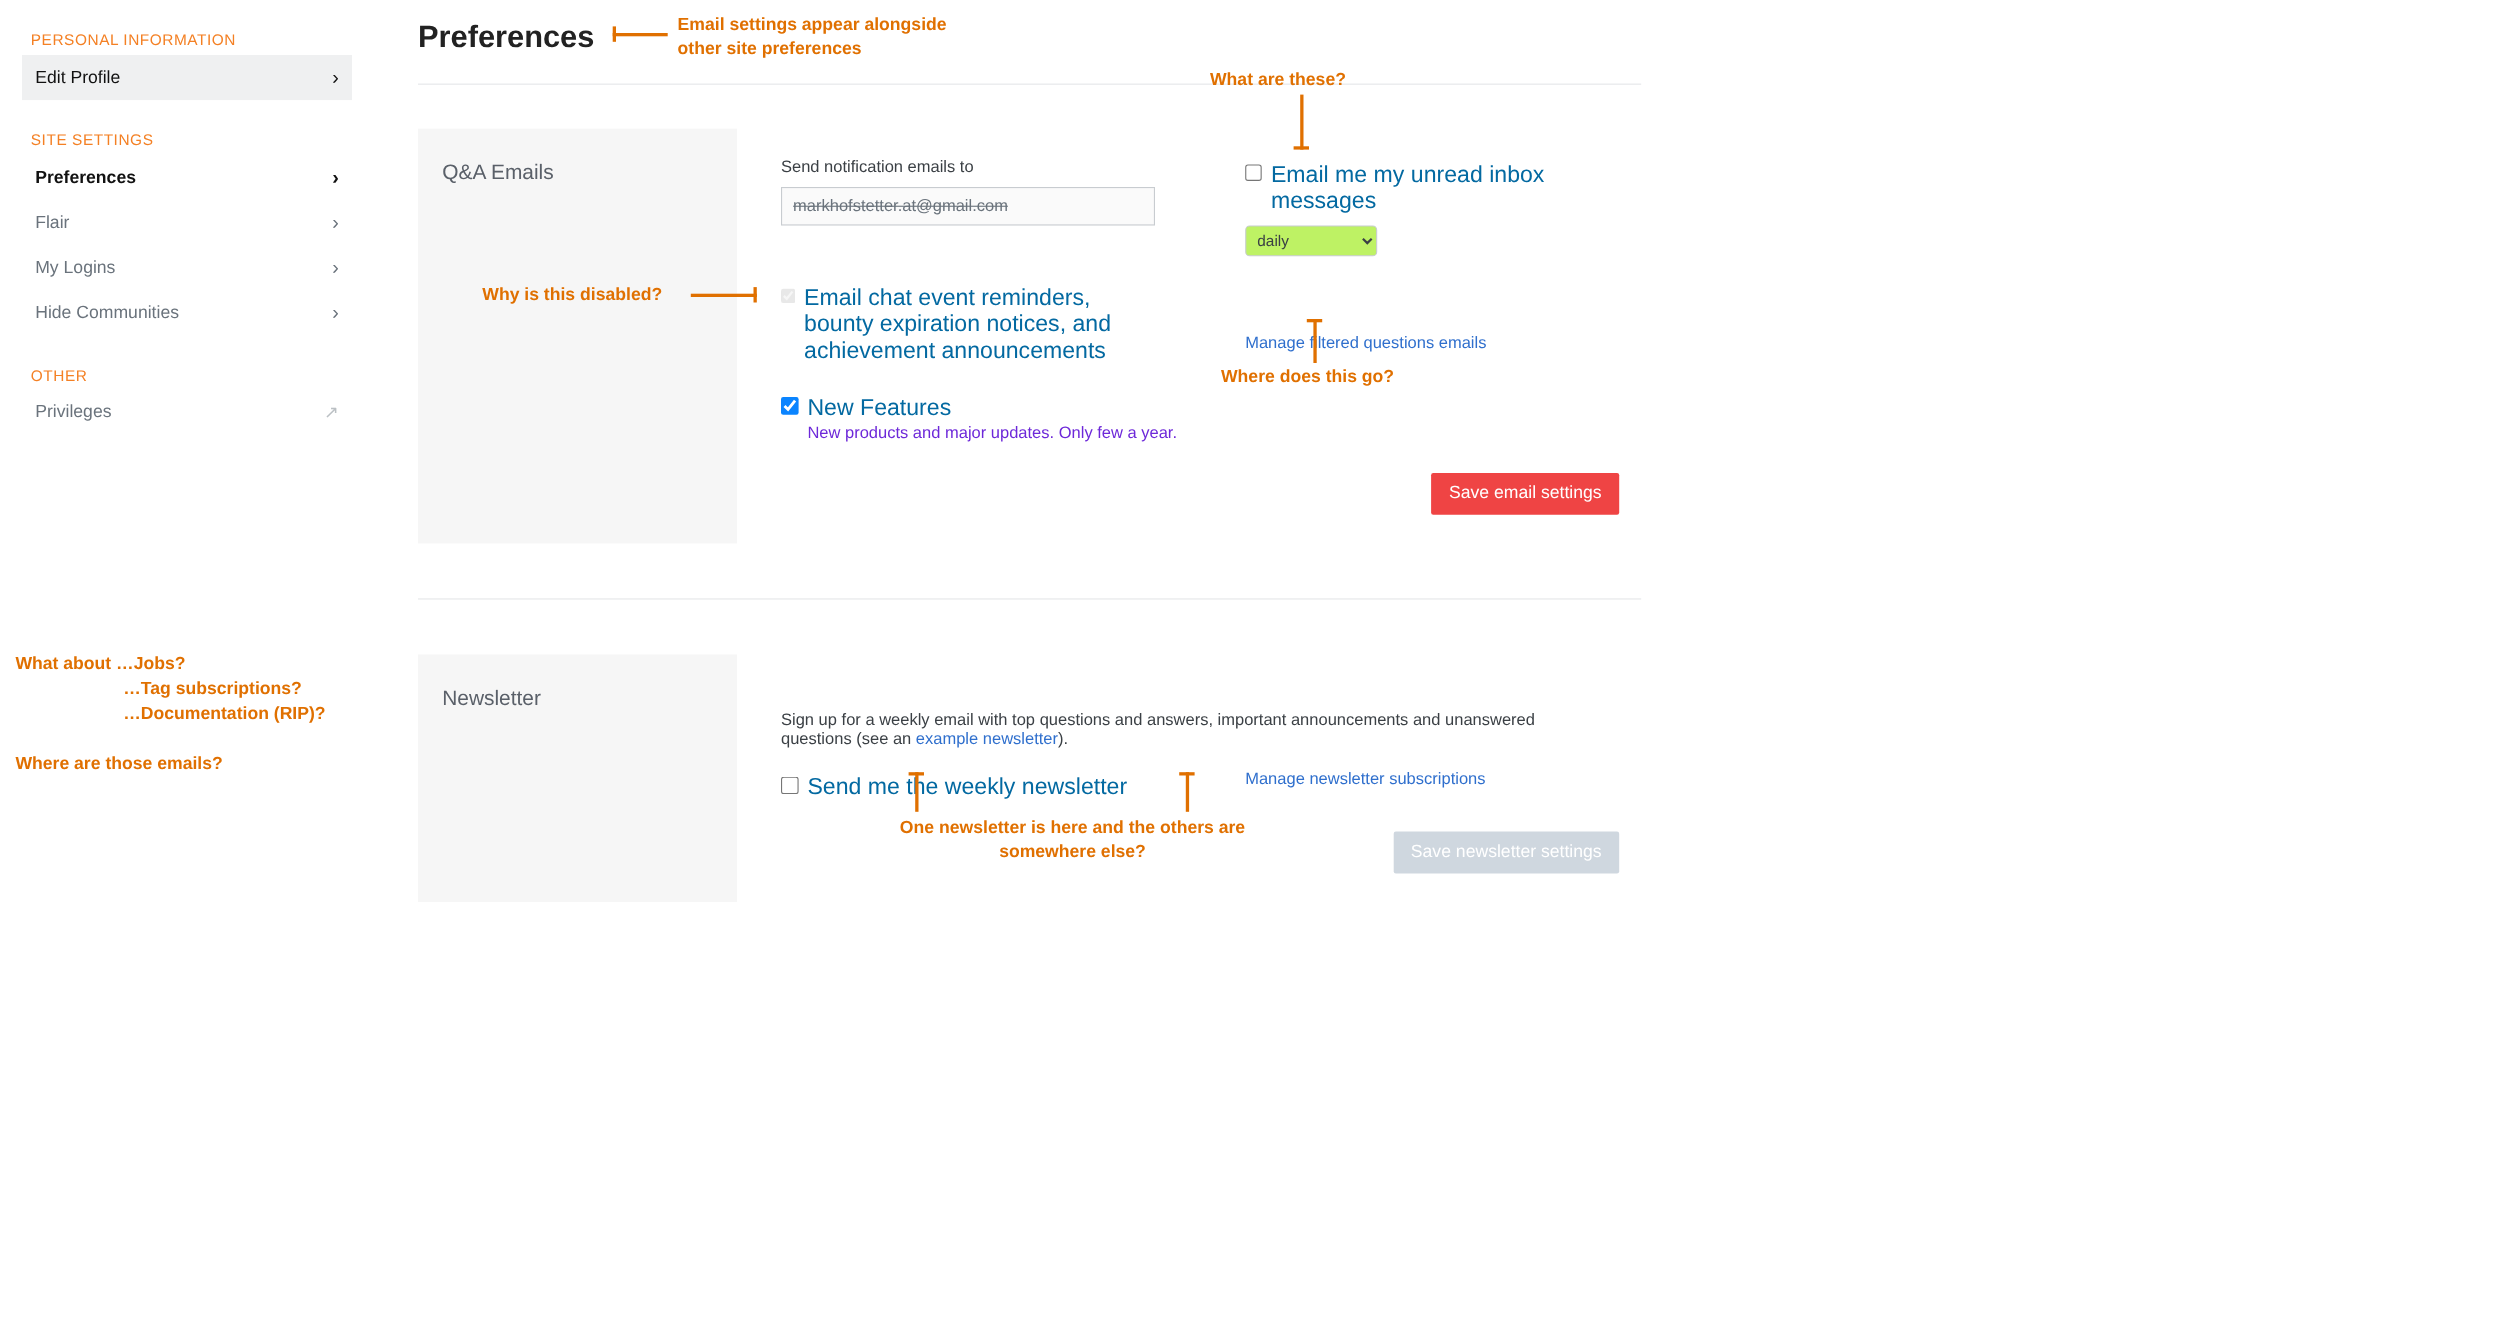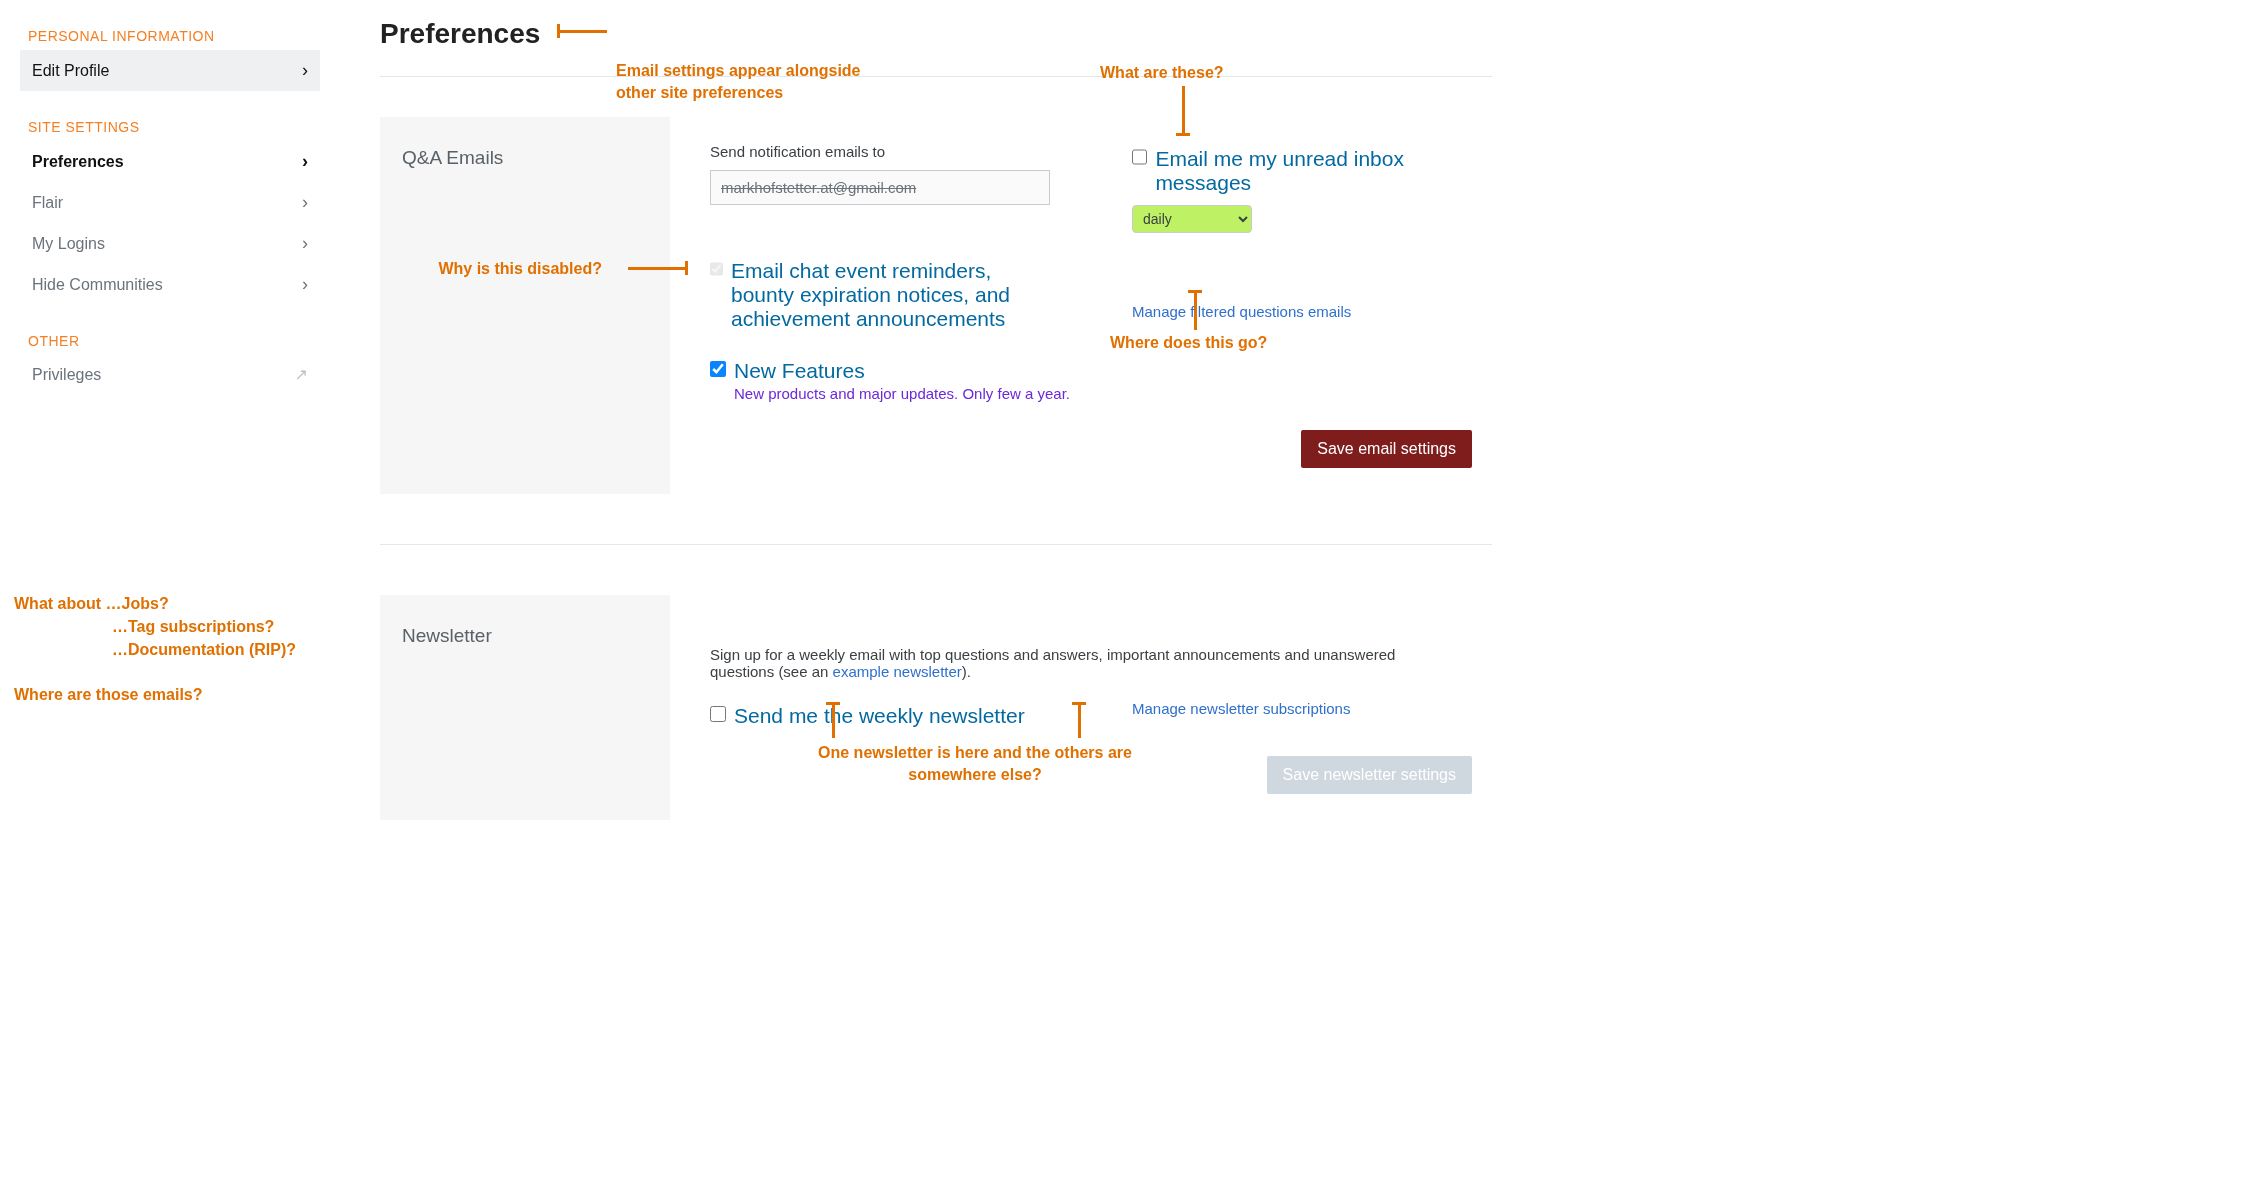--- a/index.html
+++ b/index.html
@@ -77,21 +77,21 @@
     width: 120px; padding: 4px 6px; border: 1px solid #c8ccd0; border-radius: 4px;
     font-size: 14px; color: #3b4045; background: #bef264; margin-top: 10px;
   }
 
   .link { color: #2f6fcd; cursor: pointer; font-size: 15px; }
 
   .btn {
     display: inline-block; padding: 10px 16px; font-size: 16px;
     border: none; border-radius: 2px; cursor: pointer; color: #fff;
   }
-  .btn-primary { background: #7f1d1d; }
+  .btn-primary { background: #ef4444; }
   .btn-disabled { background: #cfd7df; color: #fff; cursor: default; }
   .btn-row { text-align: right; margin-top: 28px; padding-right: 20px; }
 
   
   .anno {
     position: absolute;
     color: #e07000;
     font-size: 16px;
     font-weight: 600;
     font-family: Arial, sans-serif;
@@ -230,21 +230,21 @@
         <div class="btn-row">
           <button class="btn btn-disabled">Save newsletter settings</button>
         </div>
       </div>
     </div>
   </main>
 </div>
 
 <div class="anno-conn h" style="left:557px; top:30px; width:50px;"></div>
 <div class="anno-tick" style="left:557px; top:24px;"></div>
-<div class="anno" style="left:616px; top:12px; width:280px;margin-top:48px;">Email settings appear alongside other site preferences</div>
+<div class="anno" style="left:616px; top:12px; width:280px;">Email settings appear alongside other site preferences</div>
 
 <div class="anno" style="left:1100px; top:62px;">What are these?</div>
 <div class="anno-conn v" style="left:1182px; top:86px; height:50px;"></div>
 <div class="anno-conn h" style="left:1176px; top:133px; width:14px;"></div>
 
 <div class="anno" style="left:402px; top:258px; text-align:right; width:200px;">Why is this disabled?</div>
 <div class="anno-conn h" style="left:628px; top:267px; width:60px;"></div>
 <div class="anno-tick" style="left:685px; top:261px;"></div>
 
 <div class="anno-conn v" style="left:1194px; top:290px; height:40px;"></div>

